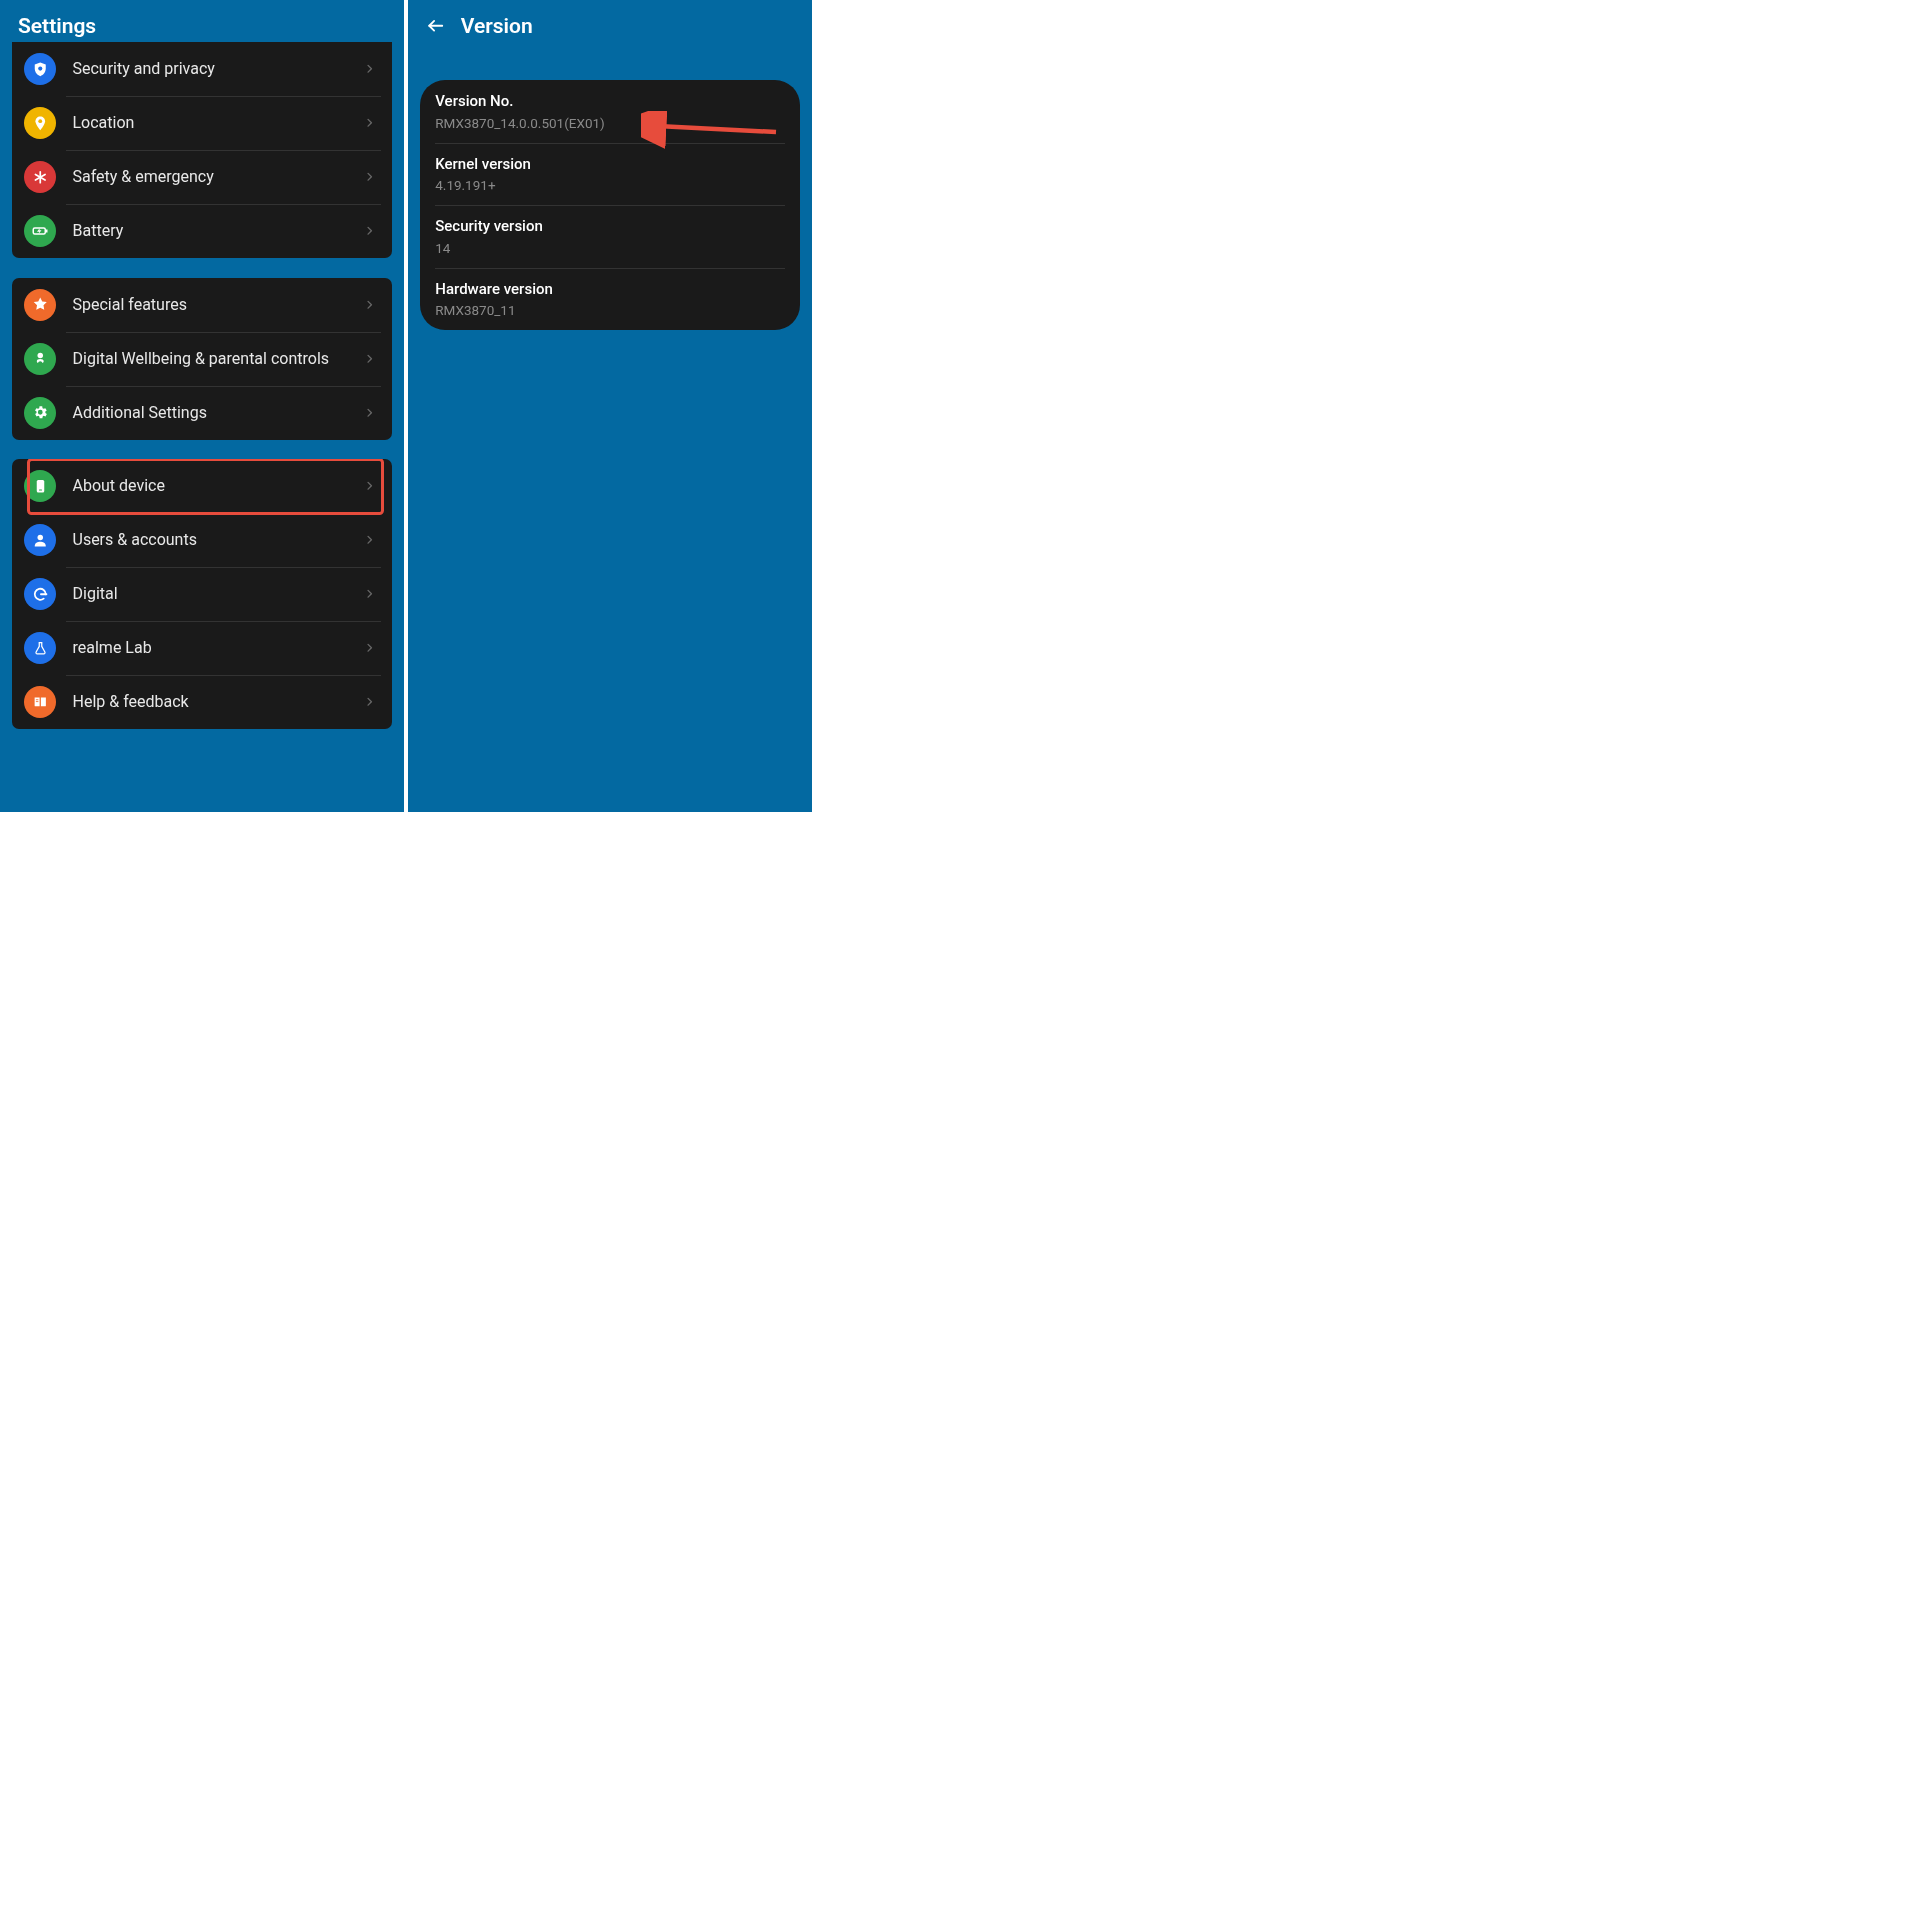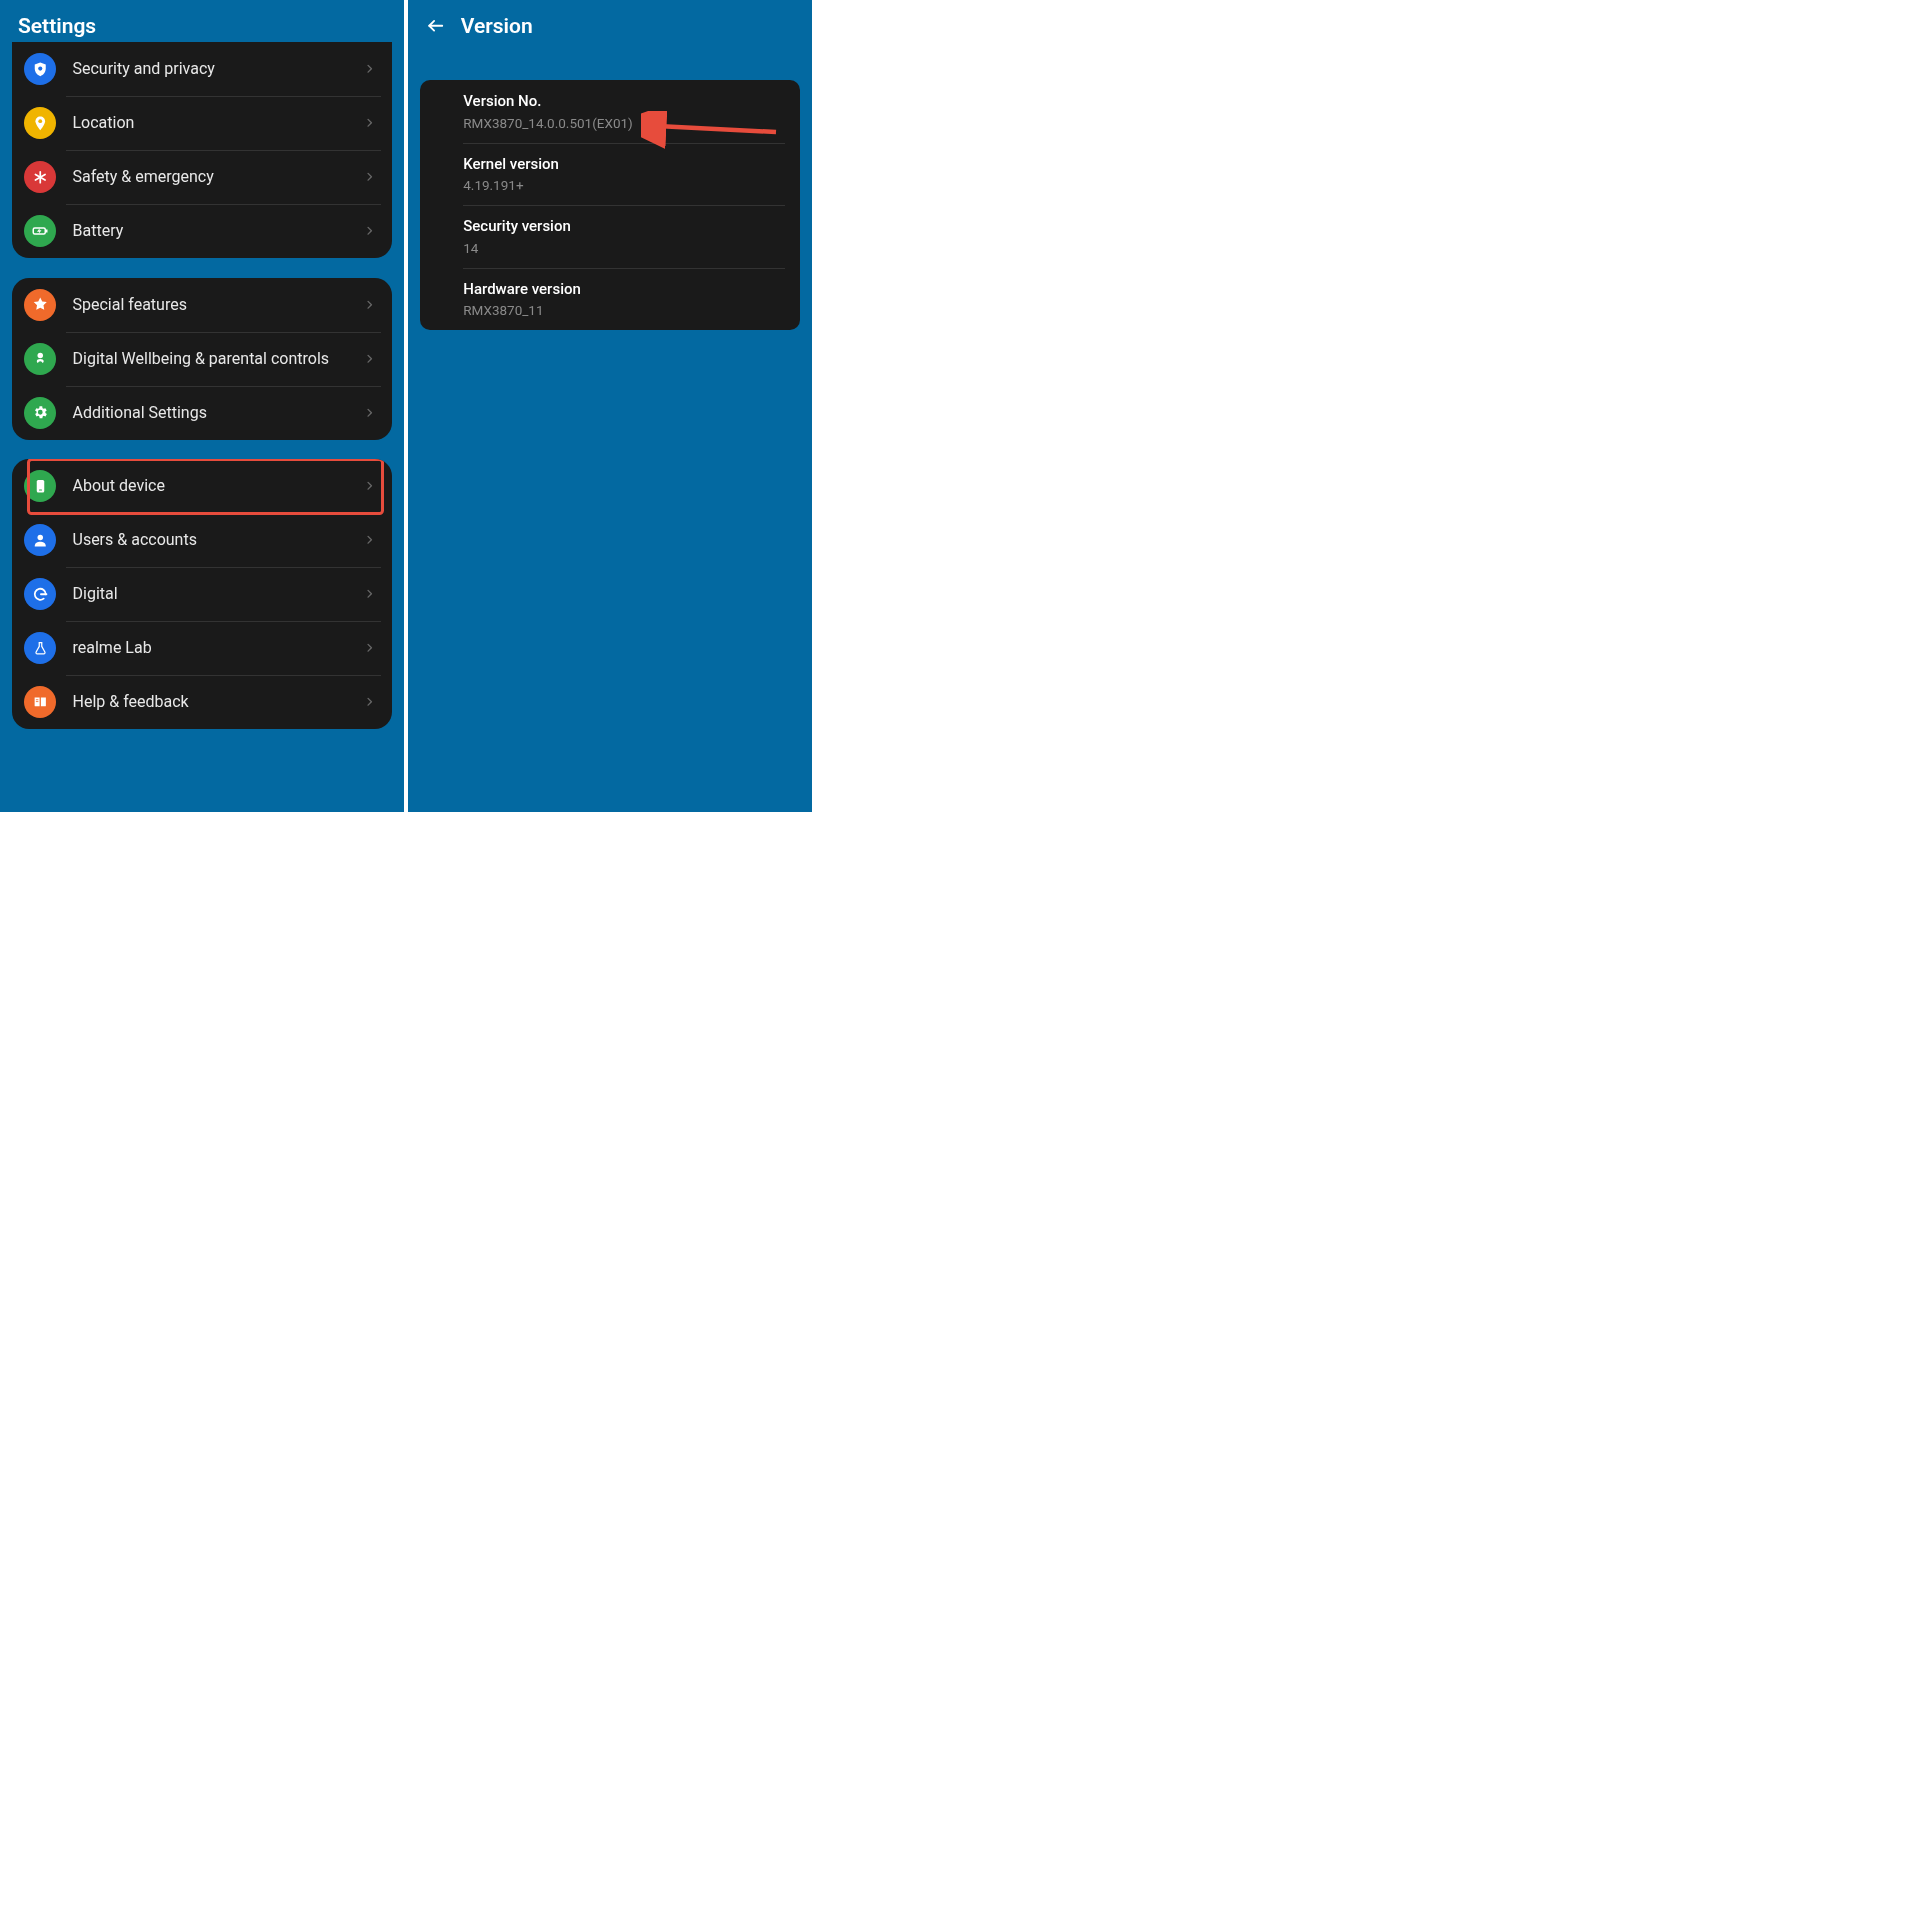--- a/index.html
+++ b/index.html
@@ -34,21 +34,21 @@
   font-weight: 600;
 }
 .back-btn {
   color: #fff;
   display: flex;
   align-items: center;
   cursor: pointer;
 }
 .card {
   background: #1a1a1a;
-  border-radius: 17px;
+  border-radius: 7px;
   margin: 0 12px 19.5px 12px;
   overflow: hidden;
 }
 .card.first { border-top-left-radius: 0; border-top-right-radius: 0; margin-top:0; }
 .row {
   display: flex;
   align-items: center;
   padding: 10.5px 12px 10.5px 7.5px;
   min-height: 54px;
   cursor: pointer;
@@ -93,23 +93,22 @@
   border-radius: 4.5px;
   left: 15px;
   right: 7.5px;
   top: -1.5px;
   bottom: -1.5px;
   pointer-events: none;
   z-index: 5;
 }
 .version-card {
   background: #1a1a1a;
-  border-radius: 10px;
+  border-radius: 25px;
   margin: 32px 12px 0 12px;
-  padding-left: 28px;
 }
 .vrow {
   padding: 12px 15px;
   position: relative;
 }
 .vrow + .vrow::before {
   content: "";
   position: absolute;
   left: 15px;
   right: 15px;

